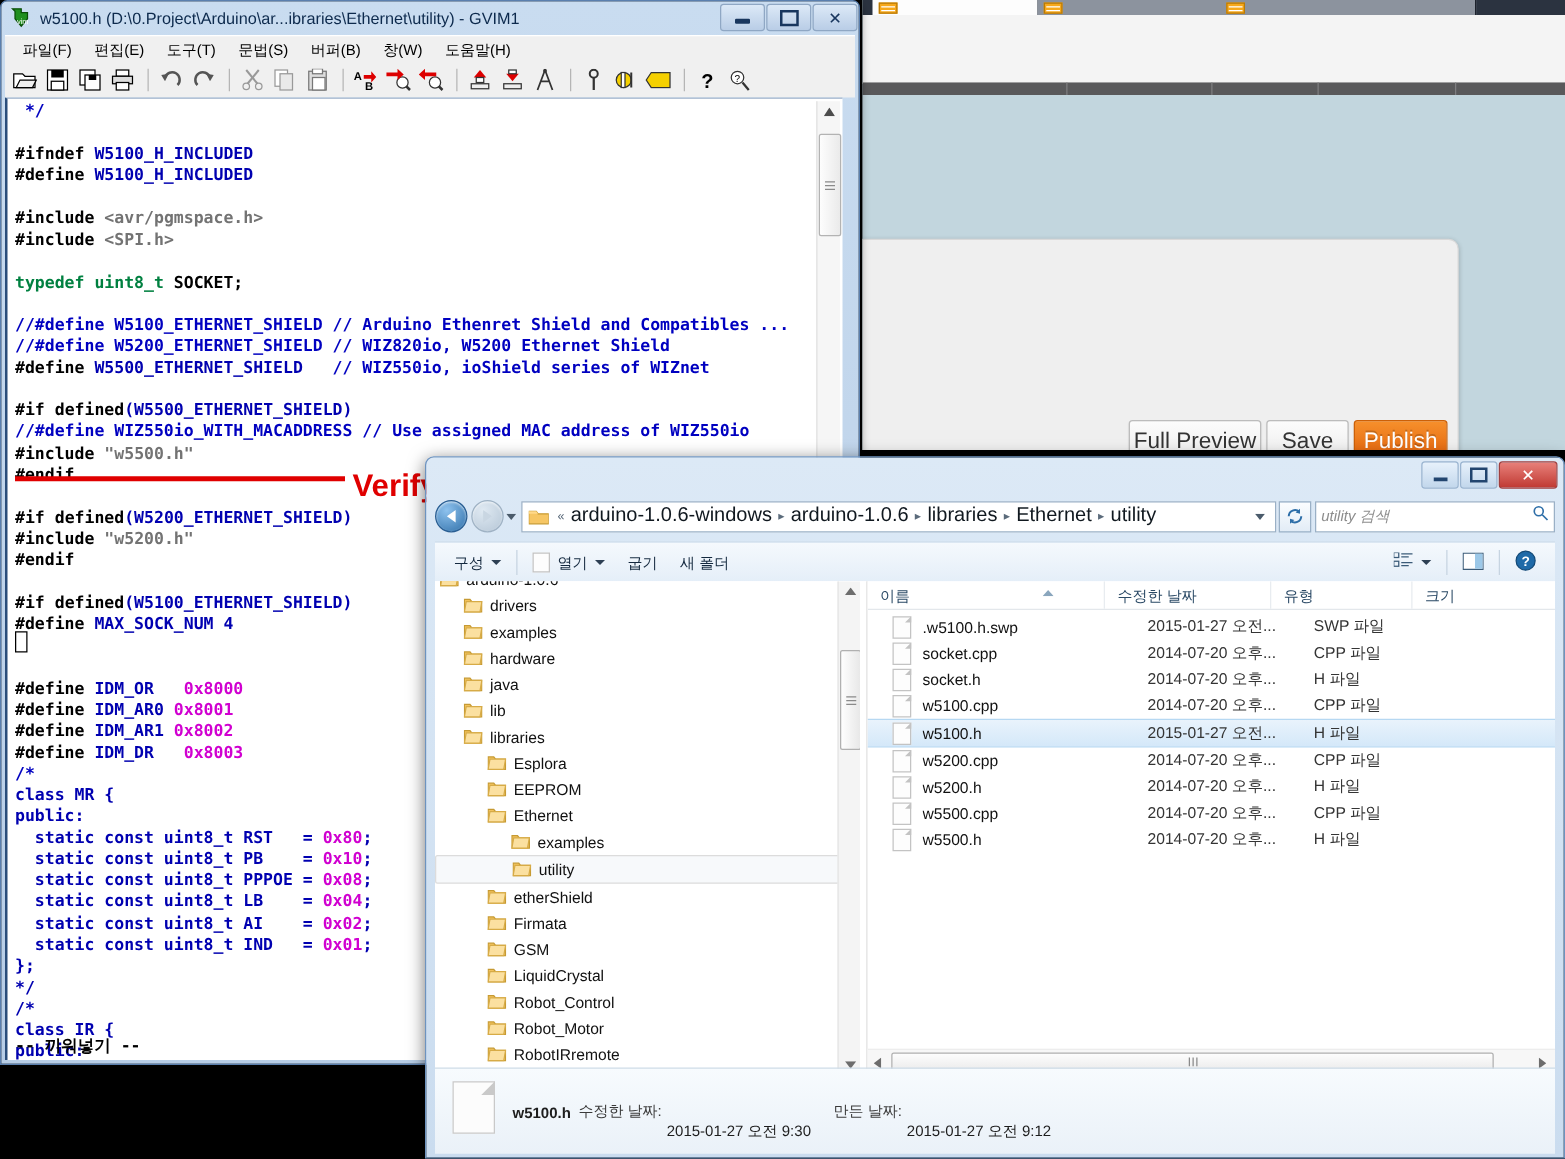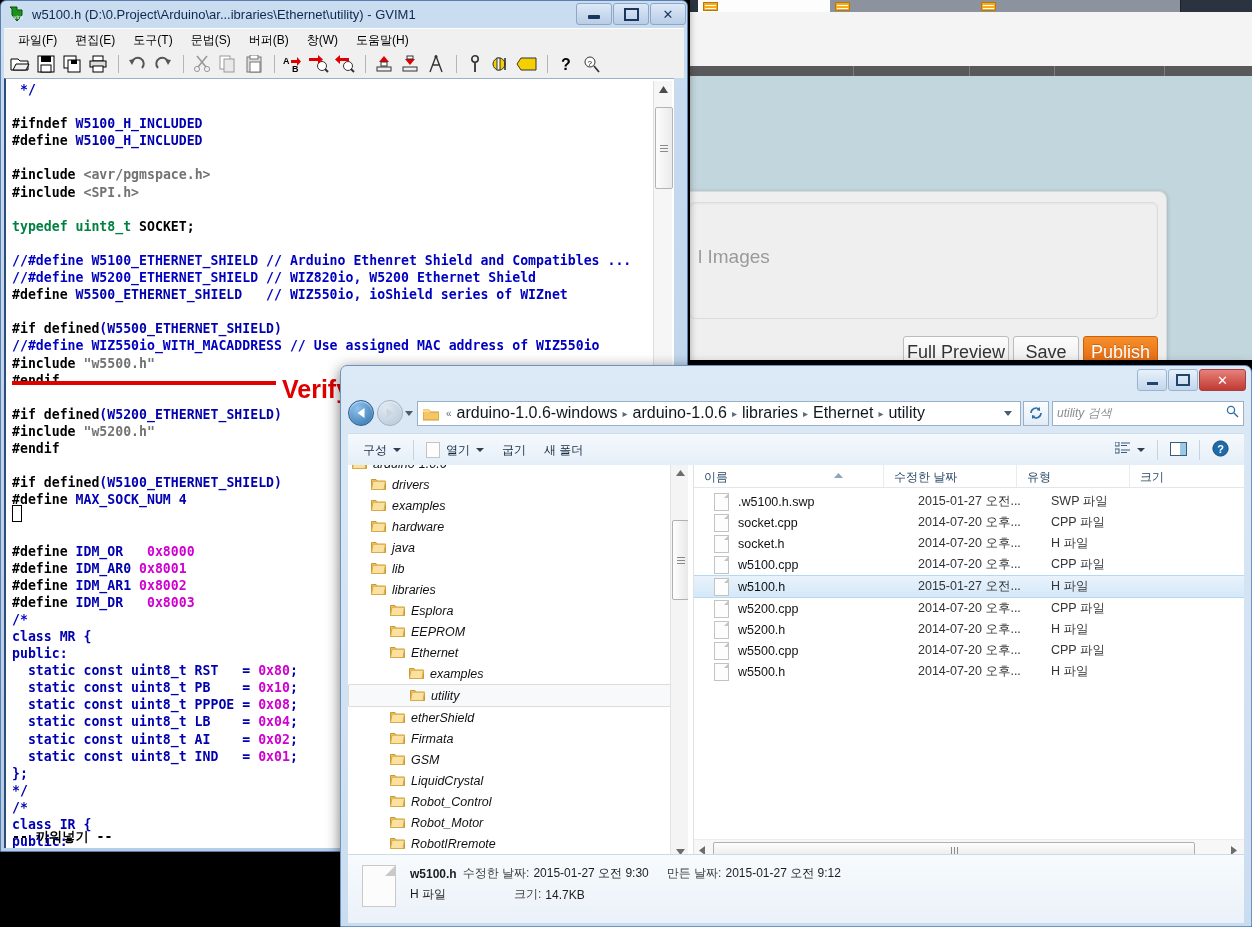--- a/index.html
+++ b/index.html
@@ -110,21 +110,21 @@
   #exp-toolbar{position:absolute;left:8px;top:68px;right:8px;height:32px;
       background:linear-gradient(#f5f9fd,#e4eef8);border-top:1px solid #cfdeec;border-bottom:1px solid #b6c8da;
       display:flex;align-items:center;padding:0 6px;}
   .tbitem{display:flex;align-items:center;font-size:12px;color:#14293f;padding:4px 9px;white-space:nowrap;}
   .caret-dn{width:0;height:0;border-left:4px solid transparent;border-right:4px solid transparent;
       border-top:4px solid #2d3f53;margin-left:6px;}
   .tb-divider{width:1px;height:20px;background:#c6d4e1;margin:0 3px;}
   #exp-main{position:absolute;left:8px;top:100px;right:8px;bottom:66px;background:#fff;border-bottom:1px solid #c8d6e3;}
   #tree-pane{position:absolute;left:0;top:0;width:340px;bottom:0;background:#fff;overflow:hidden;}
   #tree-list{position:absolute;left:0;top:0;right:0;top:-12px;}
-  .tnode{height:21px;display:flex;align-items:center;font-size:12.5px;color:#111;padding-left:4px;font-style:italic;}
+  .tnode{height:21px;display:flex;align-items:center;font-size:12.5px;color:#111;padding-left:4px;}
   .tnode.selected{background:#f7f9fb;border:1px solid #dcdcdc;border-radius:2px;margin-right:4px;}
   .tfolder{width:15px;height:13px;margin-right:6px;flex:none;position:relative;}
   #tree-scroll{position:absolute;right:0;top:0;width:17px;bottom:0;background:#f4f4f4;border-left:1px solid #e4e4e4;}
   #tree-thumb{position:absolute;left:1px;top:55px;width:15px;height:78px;border:1px solid #b0b0b0;border-radius:2px;
       background:linear-gradient(90deg,#fefefe,#e8e8e8);display:flex;align-items:center;justify-content:center;}
   #split{position:absolute;left:340px;top:0;width:5px;bottom:0;background:#fff;border-right:1px solid #e1e1e1;}
   #list-pane{position:absolute;left:346px;top:0;right:0;bottom:0;overflow:hidden;}
   #col-head{position:absolute;left:0;top:0;right:0;height:22px;background:#fff;border-bottom:1px solid #e3e7eb;display:flex;}
   .colh{font-size:12px;color:#2b4a66;padding:4px 0 0 10px;position:relative;height:22px;box-sizing:border-box;}
   .colh+.colh{border-left:1px solid #e8ecf0;}
@@ -143,21 +143,21 @@
       background:linear-gradient(#fdfdfd,#e9e9e9);display:flex;align-items:center;justify-content:center;}
   .hgrip i{display:inline-block;width:1px;height:7px;background:#8a8a8a;margin:0 1px;vertical-align:middle;}
   #exp-status{position:absolute;left:8px;bottom:4px;right:8px;height:58px;
       background:linear-gradient(#f7fbfe,#eaf1f8);border-top:1px solid #cddbe8;display:flex;align-items:flex-start;padding:10px 0 0 14px;}
   #st-icon{width:32px;height:40px;background:#fcfcfc;border:1px solid #c9c9c9;position:relative;flex:none;margin-right:14px;}
   #st-icon:after{content:"";position:absolute;right:-1px;top:-1px;width:0;height:0;
       border-left:11px solid transparent;border-bottom:11px solid #c9c9c9;}
   .st-line{font-size:12px;color:#1d1d1d;display:flex;align-items:center;margin-bottom:4px;white-space:nowrap;}
   .st-bold{font-weight:bold;margin-right:6px;}
   .st-key{color:#3a3a3a;margin-right:4px;}
-  .st-val{color:#1d1d1d;margin-right:18px;}
+  .st-val{color:#1d1d1d;margin-right:18px;margin-top:32px;}
   .st-w{display:inline-block;width:104px;}
 </style>
 </head>
 <body>
 
 <div id="desktop">
 
   <div id="browser">
     <div id="browser-tabstrip">
       <div class="btab active" style="left:8px;width:132px;">
@@ -182,23 +182,20 @@
     </div>
     <div id="browser-chrome"></div>
     <div id="browser-divider">
       <span class="bd-seg" style="left:163px;"></span>
       <span class="bd-seg" style="left:279px;"></span>
       <span class="bd-seg" style="left:364px;"></span>
       <span class="bd-seg" style="left:474px;"></span>
     </div>
     <div id="browser-body">
       <div id="editor-card">
-        <div id="editor-inner">
-          <div id="editor-placeholder">l Images</div>
-        </div>
         <div class="wbtn" id="btn-fullpreview">Full Preview</div>
         <div class="wbtn" id="btn-save">Save</div>
         <div class="wbtn" id="btn-publish">Publish</div>
       </div>
 
     </div>
   </div>
 
   <div id="gvim">
     <div id="gvim-frame"></div>

